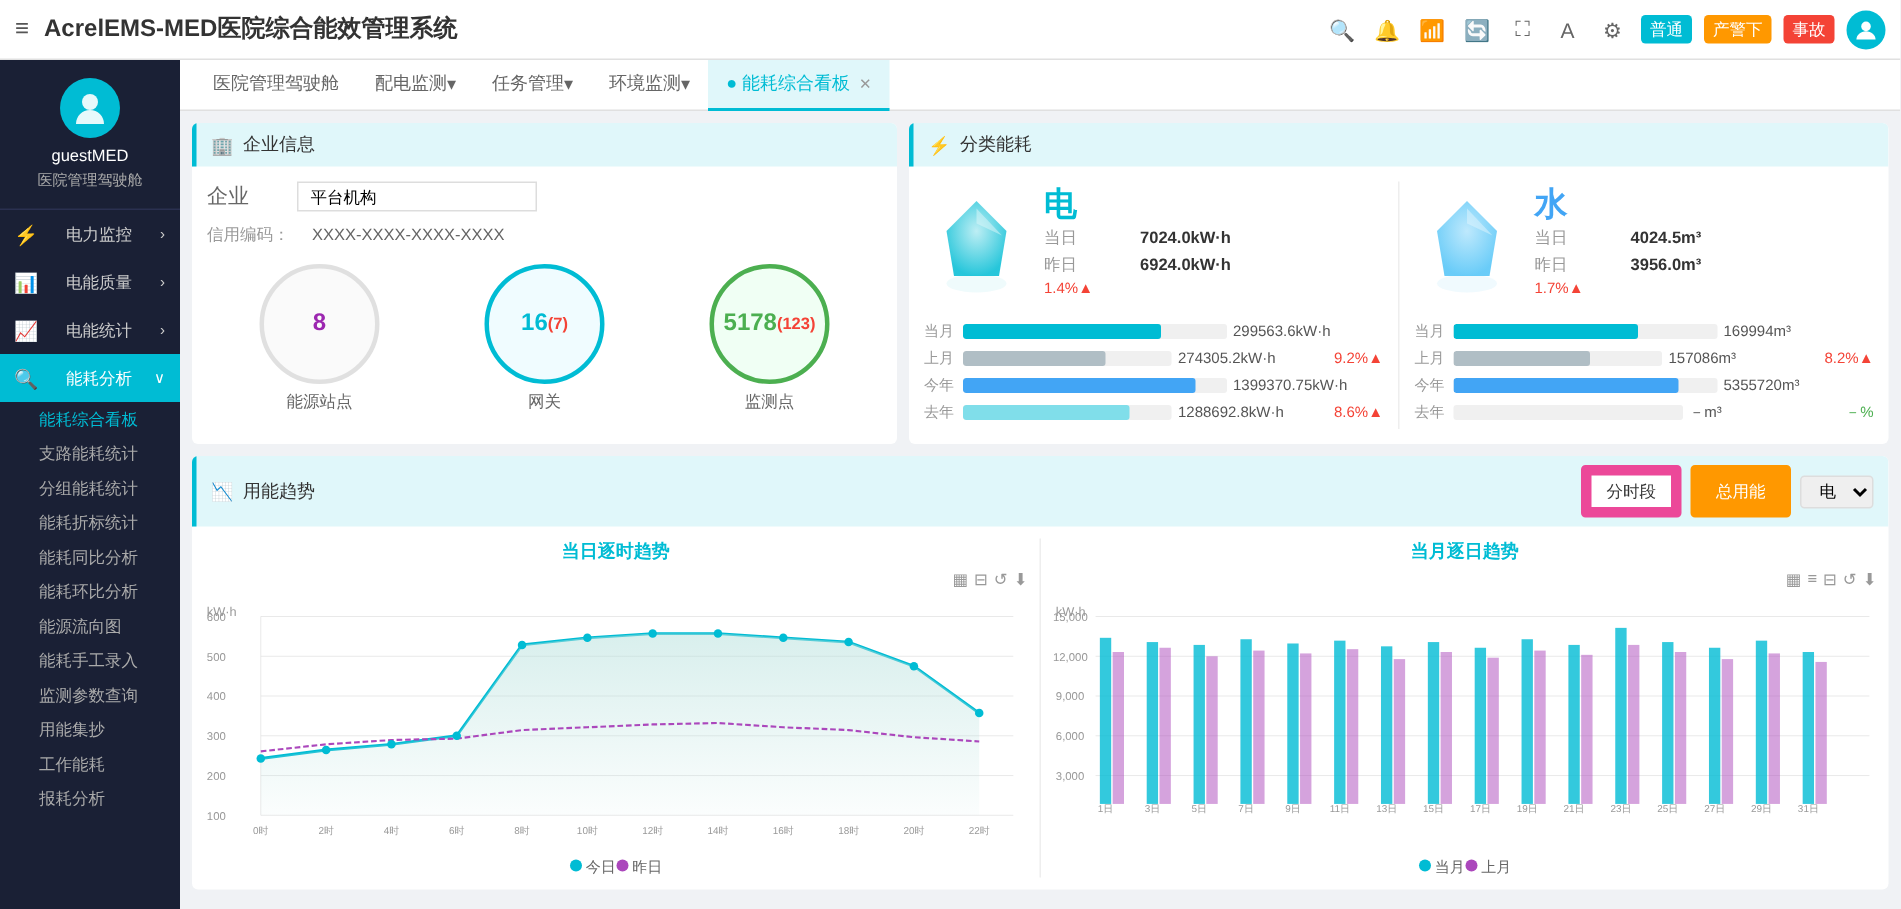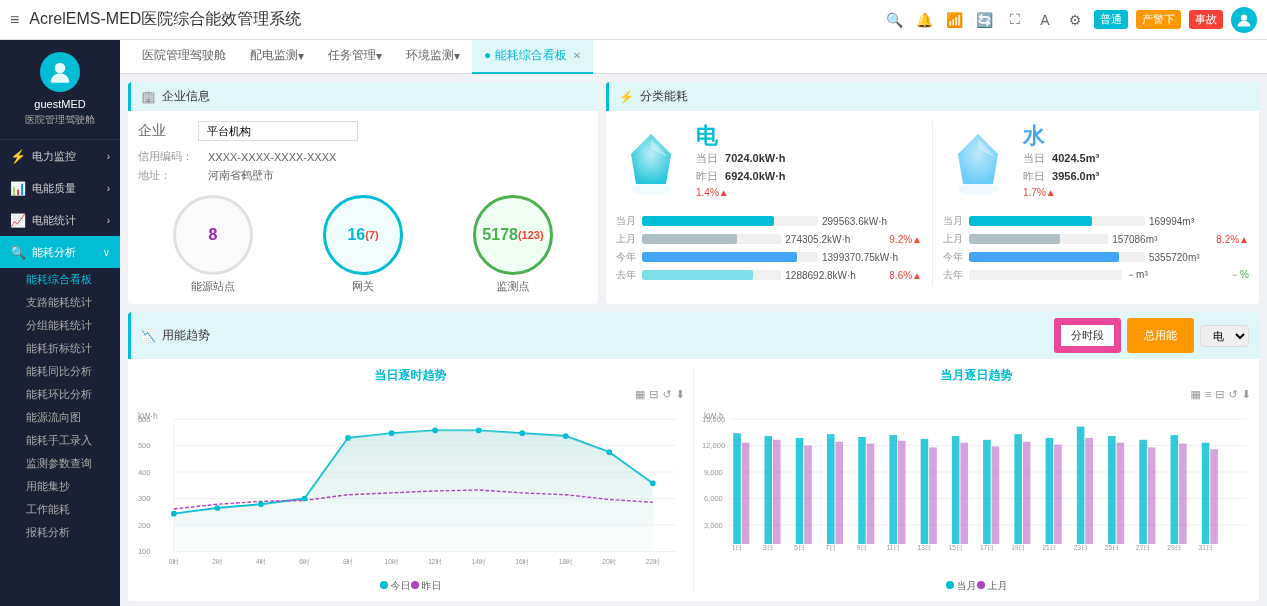--- a/index.html
+++ b/index.html
@@ -1,42 +1,42 @@
 <!DOCTYPE html>
 <html><head>
   <meta charset="utf-8">
   <style>
     * { margin: 0; padding: 0; box-sizing: border-box; }
     body { font-family: 'Microsoft YaHei', Arial, sans-serif; background: #f0f2f5; font-size: 12px; color: #333; width: 1267px; height: 606px; overflow: hidden; display: flex; flex-direction: column; }
 
     
     .topbar { background: #fff; height: 40px; display: flex; align-items: center; padding: 0 10px; border-bottom: 1px solid #e0e0e0; flex-shrink: 0; }
     .topbar-menu-icon { font-size: 16px; color: #555; margin-right: 10px; cursor: pointer; }
-    .topbar-title { font-size: 16px; font-weight: normal; color: #333; flex: 1; }
+    .topbar-title { font-size: 16px; font-weight: bold; color: #333; flex: 1; }
     .topbar-icons { display: flex; align-items: center; gap: 8px; }
     .topbar-icon { width: 22px; height: 22px; display: flex; align-items: center; justify-content: center; cursor: pointer; color: #666; font-size: 14px; }
     .topbar-badge { background: #00bcd4; color: #fff; padding: 2px 6px; border-radius: 3px; font-size: 11px; cursor: pointer; }
     .topbar-badge.orange { background: #ff9800; }
     .topbar-badge.red { background: #f44336; }
     .avatar { width: 26px; height: 26px; background: #00bcd4; border-radius: 50%; display: flex; align-items: center; justify-content: center; color: #fff; font-size: 10px; cursor: pointer; }
 
     
     .main-layout { display: flex; flex: 1; overflow: hidden; }
 
     
     .sidebar { width: 120px; background: #1a2035; display: flex; flex-direction: column; flex-shrink: 0; overflow-y: auto; }
     .sidebar-user { padding: 12px 6px; display: flex; flex-direction: column; align-items: center; border-bottom: 1px solid #2a3050; }
     .sidebar-avatar { width: 40px; height: 40px; background: #00bcd4; border-radius: 50%; display: flex; align-items: center; justify-content: center; margin-bottom: 6px; }
     .sidebar-avatar svg { width: 24px; height: 24px; }
     .sidebar-username { color: #fff; font-size: 11px; }
     .sidebar-org { color: #aaa; font-size: 10px; margin-top: 3px; cursor: pointer; }
     .sidebar-item { padding: 8px 10px; display: flex; align-items: center; color: #ccc; cursor: pointer; font-size: 11px; position: relative; }
     .sidebar-item.active { background: #00bcd4; color: #fff; }
     .sidebar-item-icon { width: 16px; height: 16px; margin-right: 6px; display: flex; align-items: center; justify-content: center; font-size: 13px; flex-shrink: 0; }
-    .sidebar-item-label { flex: 1; }
+    .sidebar-item-label { flex: 1; margin-left: 12px; }
     .sidebar-item-arrow { font-size: 10px; }
     .sidebar-section { padding: 4px 10px 4px 26px; color: #aaa; font-size: 11px; cursor: pointer; }
     .sidebar-section.active { color: #00bcd4; }
 
     
     .content { flex: 1; display: flex; flex-direction: column; overflow: hidden; }
 
     
     .nav-tabs { background: #fff; padding: 0 10px; display: flex; align-items: center; border-bottom: 1px solid #e0e0e0; flex-shrink: 0; height: 34px; }
     .nav-tab { padding: 0 12px; height: 34px; display: flex; align-items: center; font-size: 12px; color: #666; cursor: pointer; border-bottom: 2px solid transparent; white-space: nowrap; }
@@ -78,21 +78,21 @@
     
     .energy-panel { flex: 1; }
     .energy-body { padding: 10px; display: flex; gap: 10px; }
     .energy-col { flex: 1; }
     .energy-main { display: flex; align-items: center; gap: 10px; margin-bottom: 8px; }
     .energy-icon { width: 70px; height: 70px; }
     .energy-title { font-size: 22px; font-weight: bold; color: #00bcd4; }
     .energy-values { font-size: 11px; }
     .energy-day { margin-bottom: 3px; }
     .energy-day-label { color: #999; margin-right: 4px; }
-    .energy-day-value { color: #333; font-weight: bold; }
+    .energy-day-value { color: #333; font-weight: bold; margin-left: 35px; }
     .energy-change { font-size: 10px; margin-bottom: 8px; }
     .energy-change.up { color: #f44336; }
     .energy-bars { font-size: 10px; }
     .bar-row { display: flex; align-items: center; margin-bottom: 4px; }
     .bar-row-label { color: #999; width: 22px; }
     .bar-container { flex: 1; height: 10px; background: #f0f0f0; border-radius: 2px; overflow: hidden; margin: 0 4px; }
     .bar-fill { height: 100%; border-radius: 2px; }
     .bar-cyan { background: #00bcd4; }
     .bar-gray { background: #b0bec5; }
     .bar-blue { background: #42a5f5; }
@@ -223,24 +223,20 @@
           </div>
           <div class="company-body">
             <div class="company-row">
               <span class="company-label">企业</span>
               <input class="company-input" value="平台机构" readonly="" style="">
             </div>
             <div class="company-info-row">
               <span class="company-info-label">信用编码：</span>
               <span>XXXX-XXXX-XXXX-XXXX</span>
             </div>
-            <div class="company-info-row">
-              <span class="company-info-label">地址：</span>
-              <span>河南省鹤壁市</span>
-            </div>
             <div class="company-stats">
 
               <div class="stat-circle">
                 <div class="circle-outer circle-1">
                   <span class="circle-value purple">8</span>
                 </div>
                 <span class="stat-label">能源站点</span>
               </div>
 
               <div class="stat-circle">

